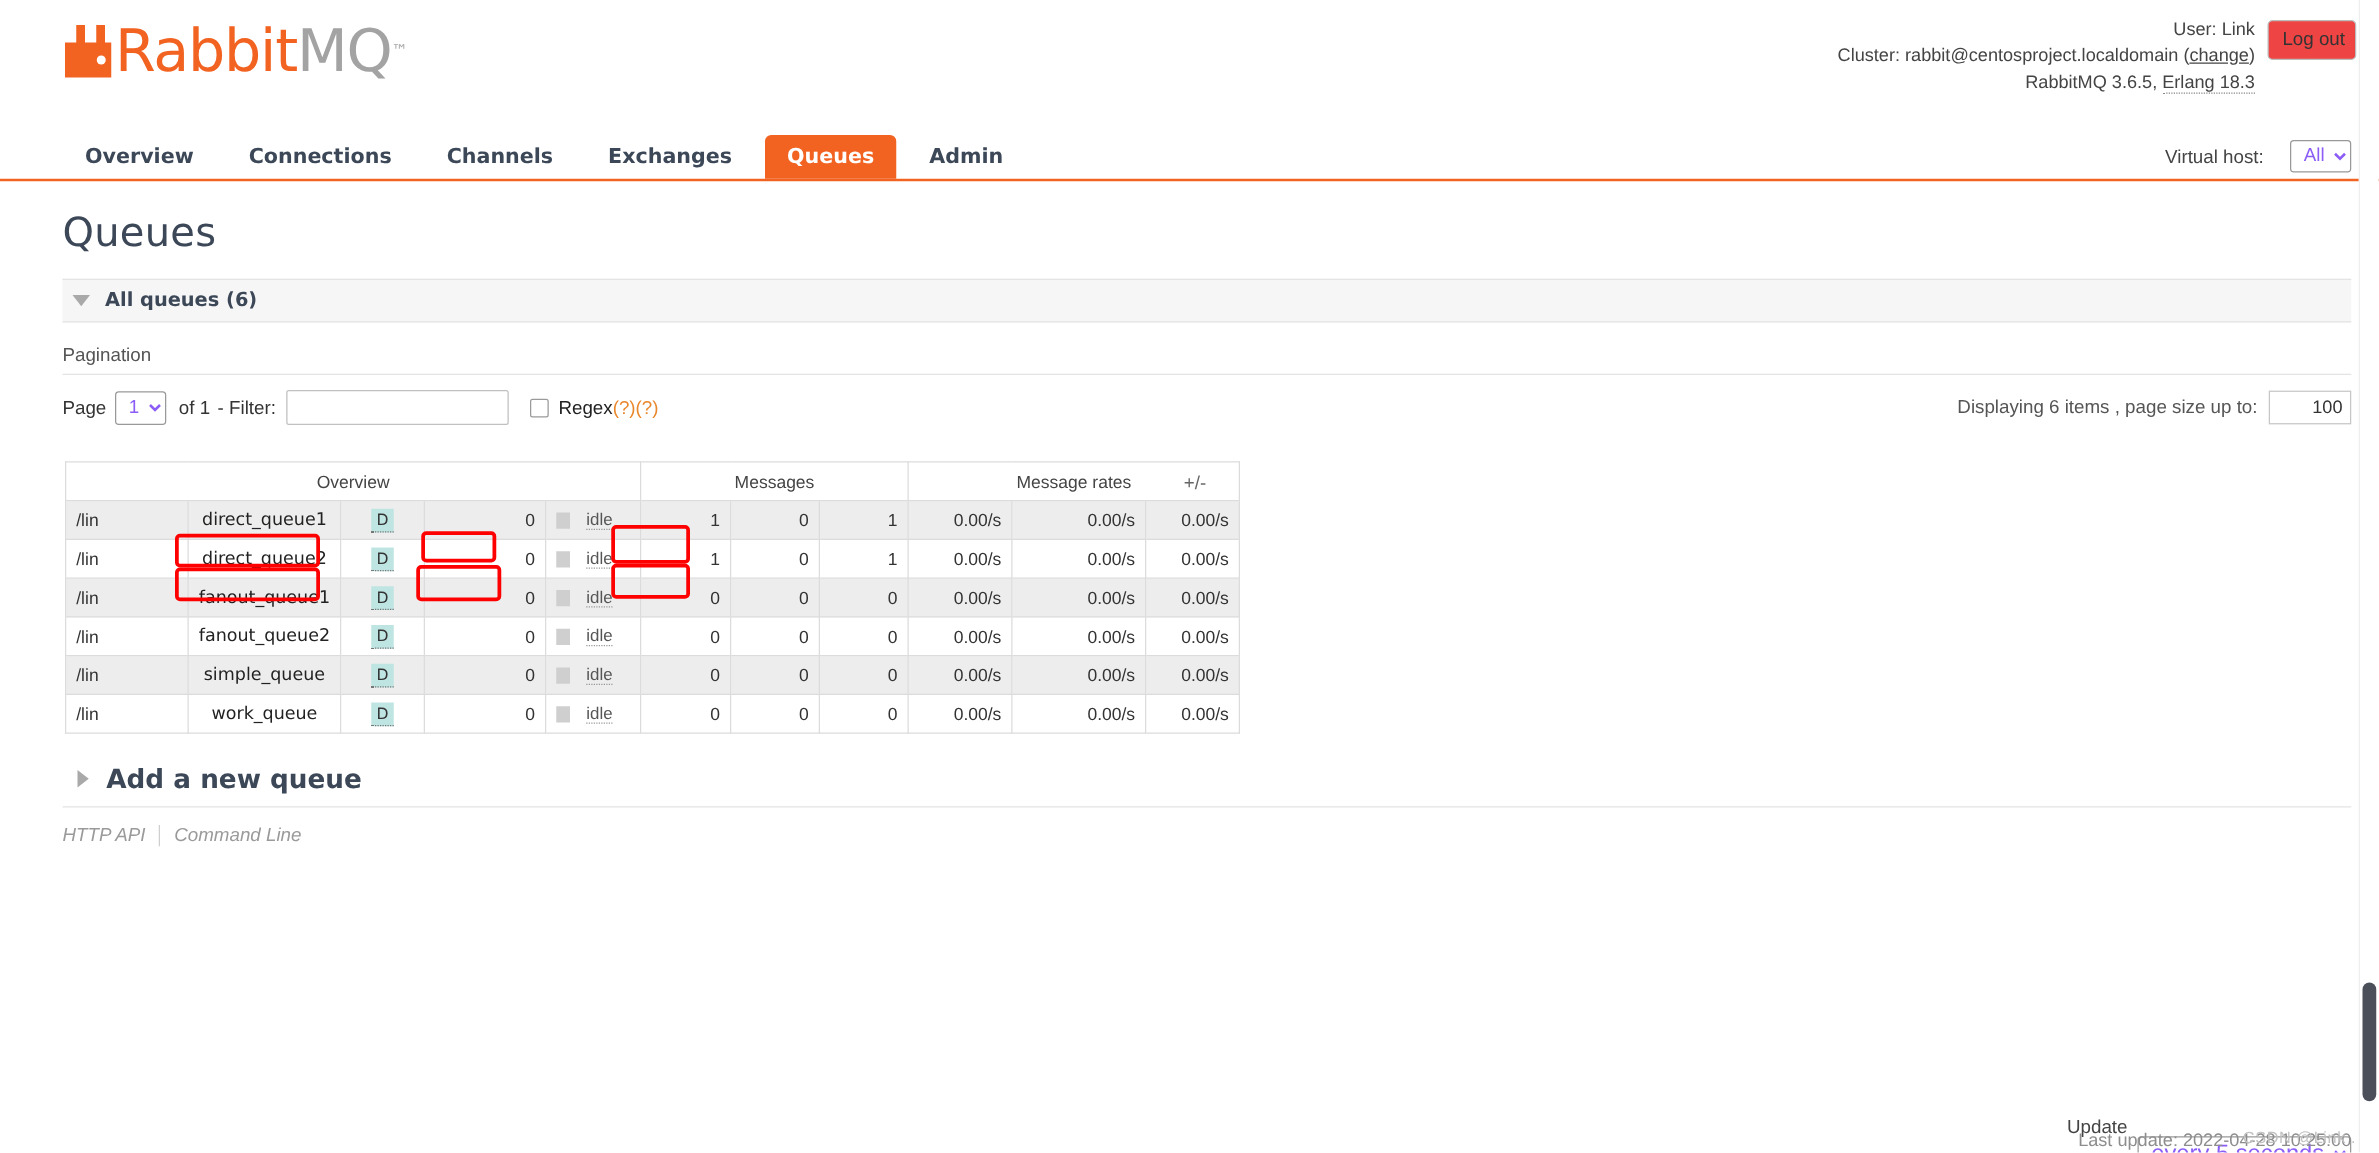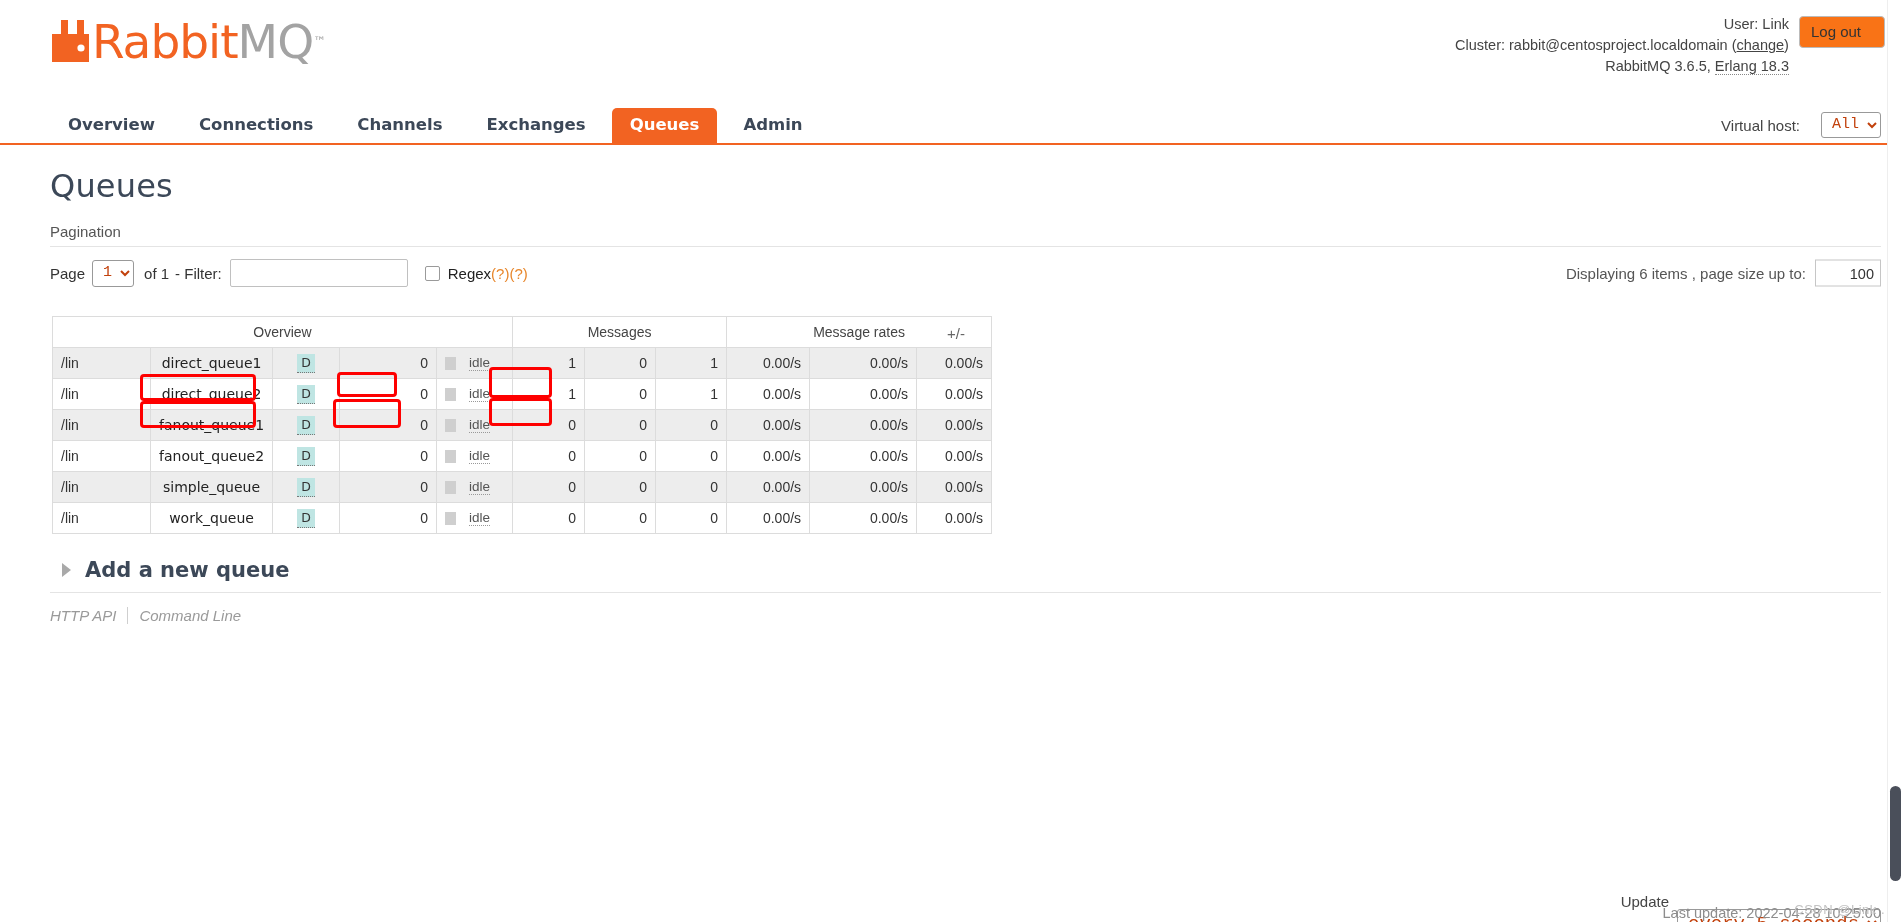--- a/index.html
+++ b/index.html
@@ -56,24 +56,24 @@
   #header-info a, .plainlink {
     color: #444; text-decoration: underline;
   }
   .dotted-underline {
     border-bottom: 1px dotted #888;
   }
   #logout-btn {
     font-family: "Liberation Sans", sans-serif;
     font-size: 15px;
     color: #333;
-    background: #f97316;
+    background: #ef4444;
     border: 1px solid #bbb;
     border-radius: 4px;
-    padding: 6px 23px 7px 11px;
+    padding: 6px 8px 7px 11px;
     cursor: pointer;
     margin-top: 4px;
   }
 
   
   #nav {
     position: relative;
     height: 37px;
     border-bottom: 2px solid #f26322;
     margin: 0 0 0 0;
@@ -102,23 +102,23 @@
     color: #ffffff;
   }
   #vhost-box {
     position: absolute;
     right: 22px; bottom: 5px;
     display: flex; align-items: center;
     font-size: 15px; color: #444;
   }
   #vhost-box .lbl { margin-right: 21px; }
   select.ui-select {
-    font-family: Liberation Mono, monospace;
+    font-family: Liberation Sans, sans-serif;
     font-size: 15px;
-    color: #c2410c;
+    color: #8b5cf6;
     border: 1px solid #999;
     border-radius: 3px;
     background: #fff;
     padding: 2px 4px 3px 6px;
     height: 26px;
   }
 
   
   #main { padding: 0 0 0 0; position: relative; }
   #page-title {
@@ -435,20 +435,24 @@
       <select class="ui-select" id="vhost-select">
         <option>All</option>
       </select>
     </div>
   </div>
 
   <div id="main">
 
     <h1 id="page-title">Queues</h1>
 
+    <div class="section-head">
+      <span class="tri tri-down"></span>
+      <span>All queues (6)</span>
+    </div>
 
     <div id="pagination-label">Pagination</div>
     <div id="pagination-rule"></div>
 
     <div id="pagination-row">
       <span class="lbl">Page</span>
       <select class="ui-select" id="page-select">
         <option>1</option>
       </select>
       <span>of 1</span>

